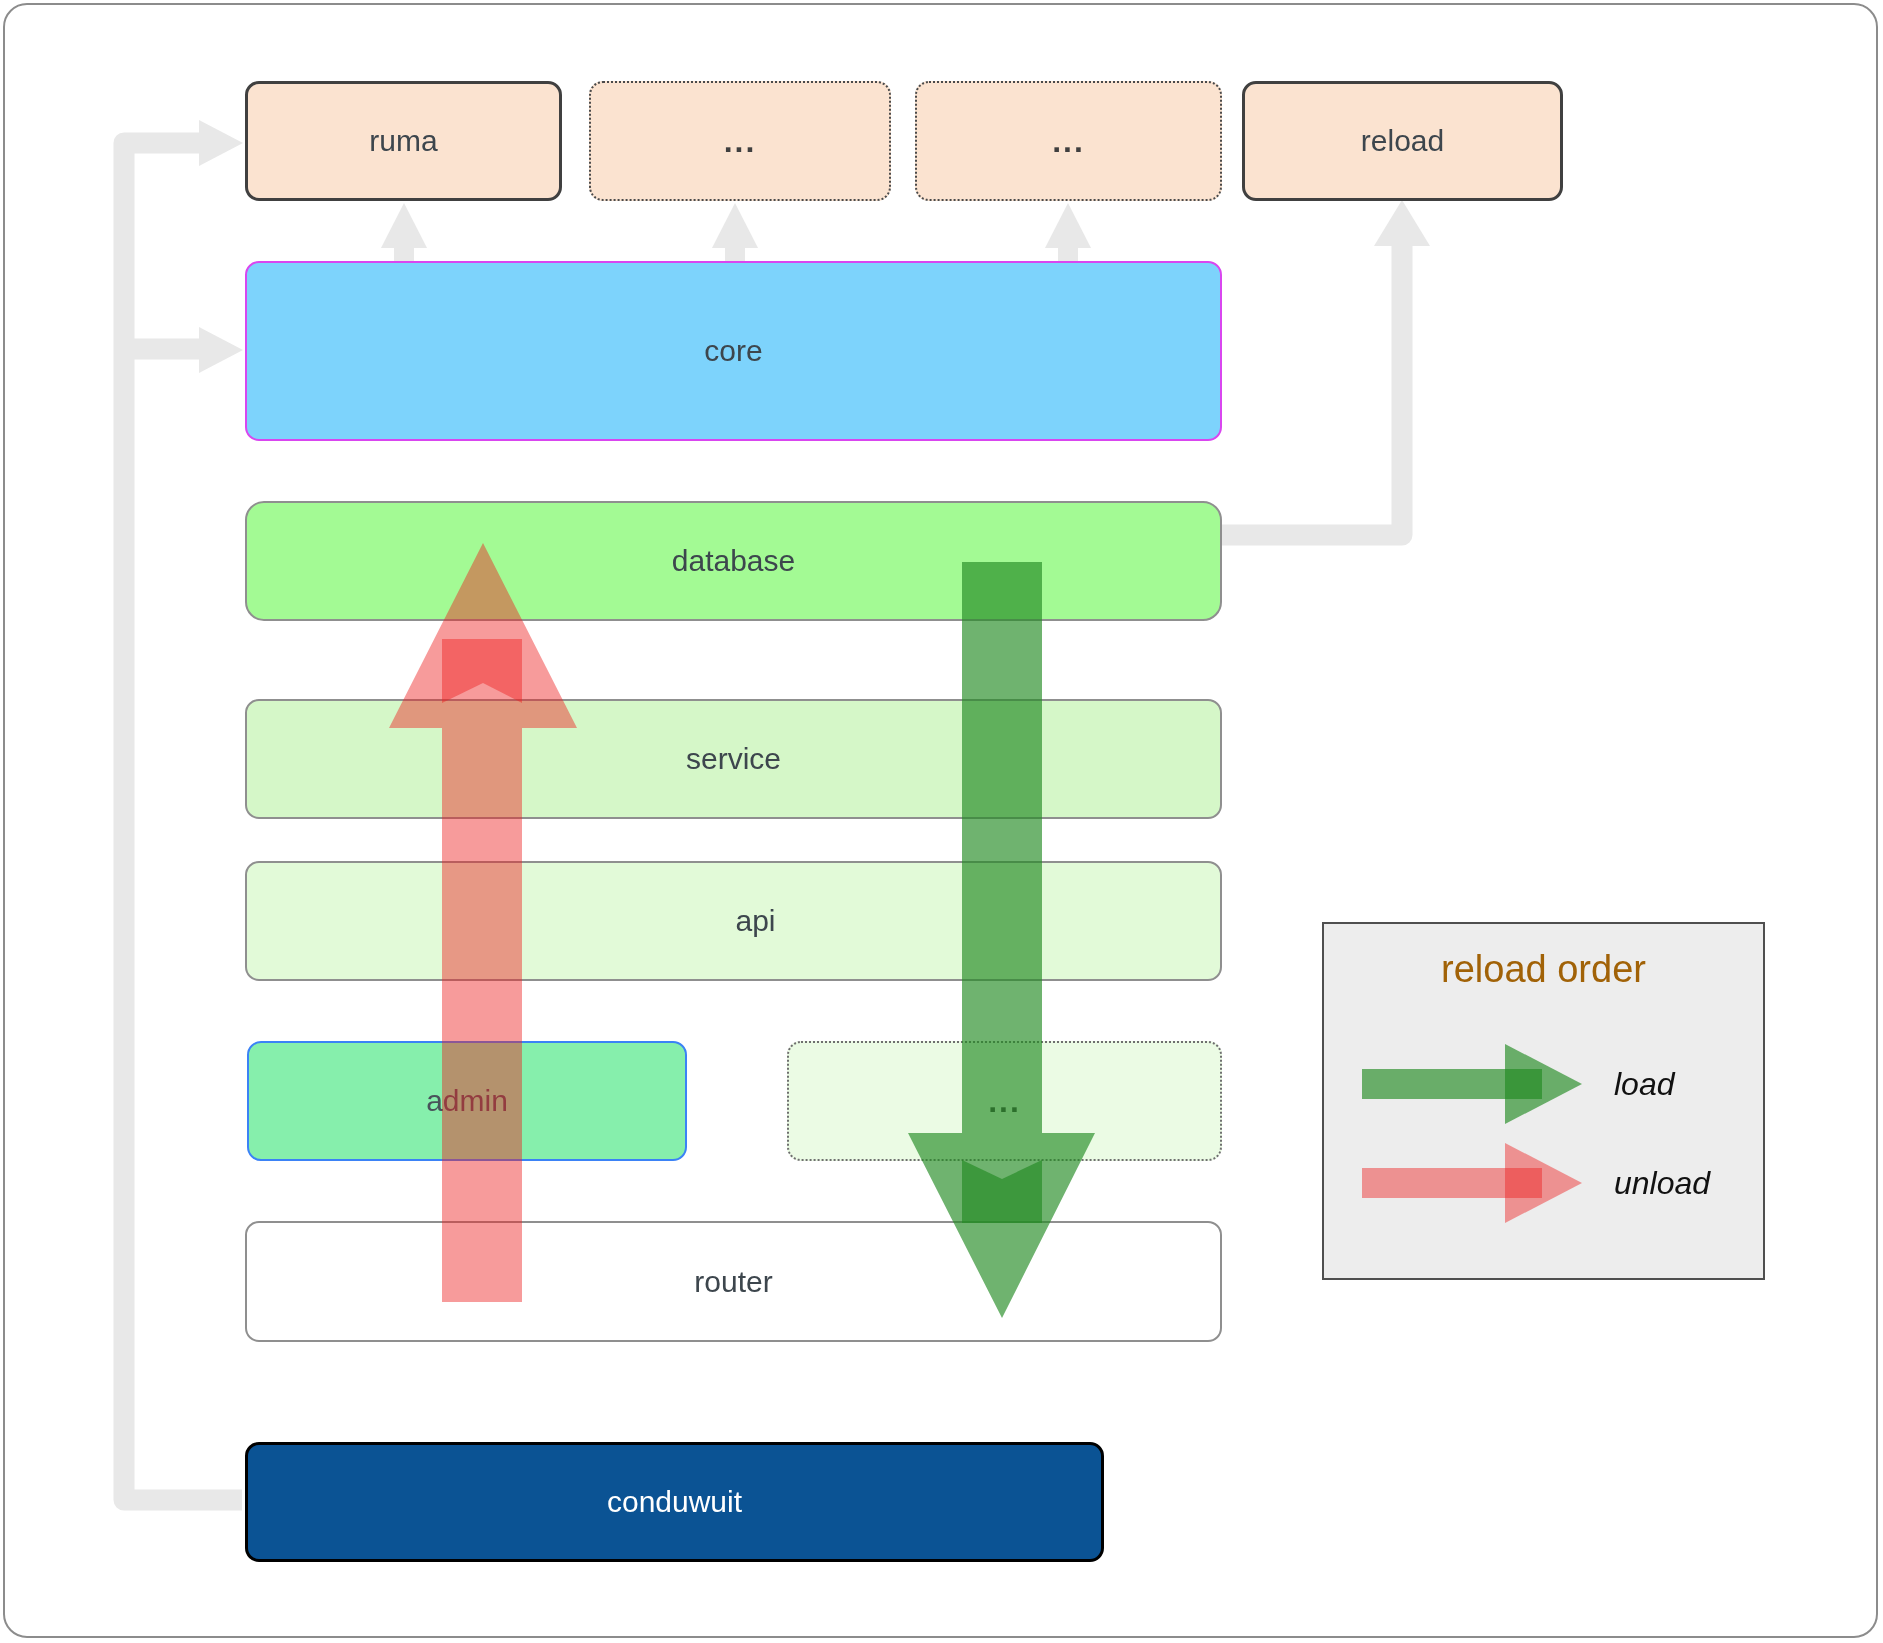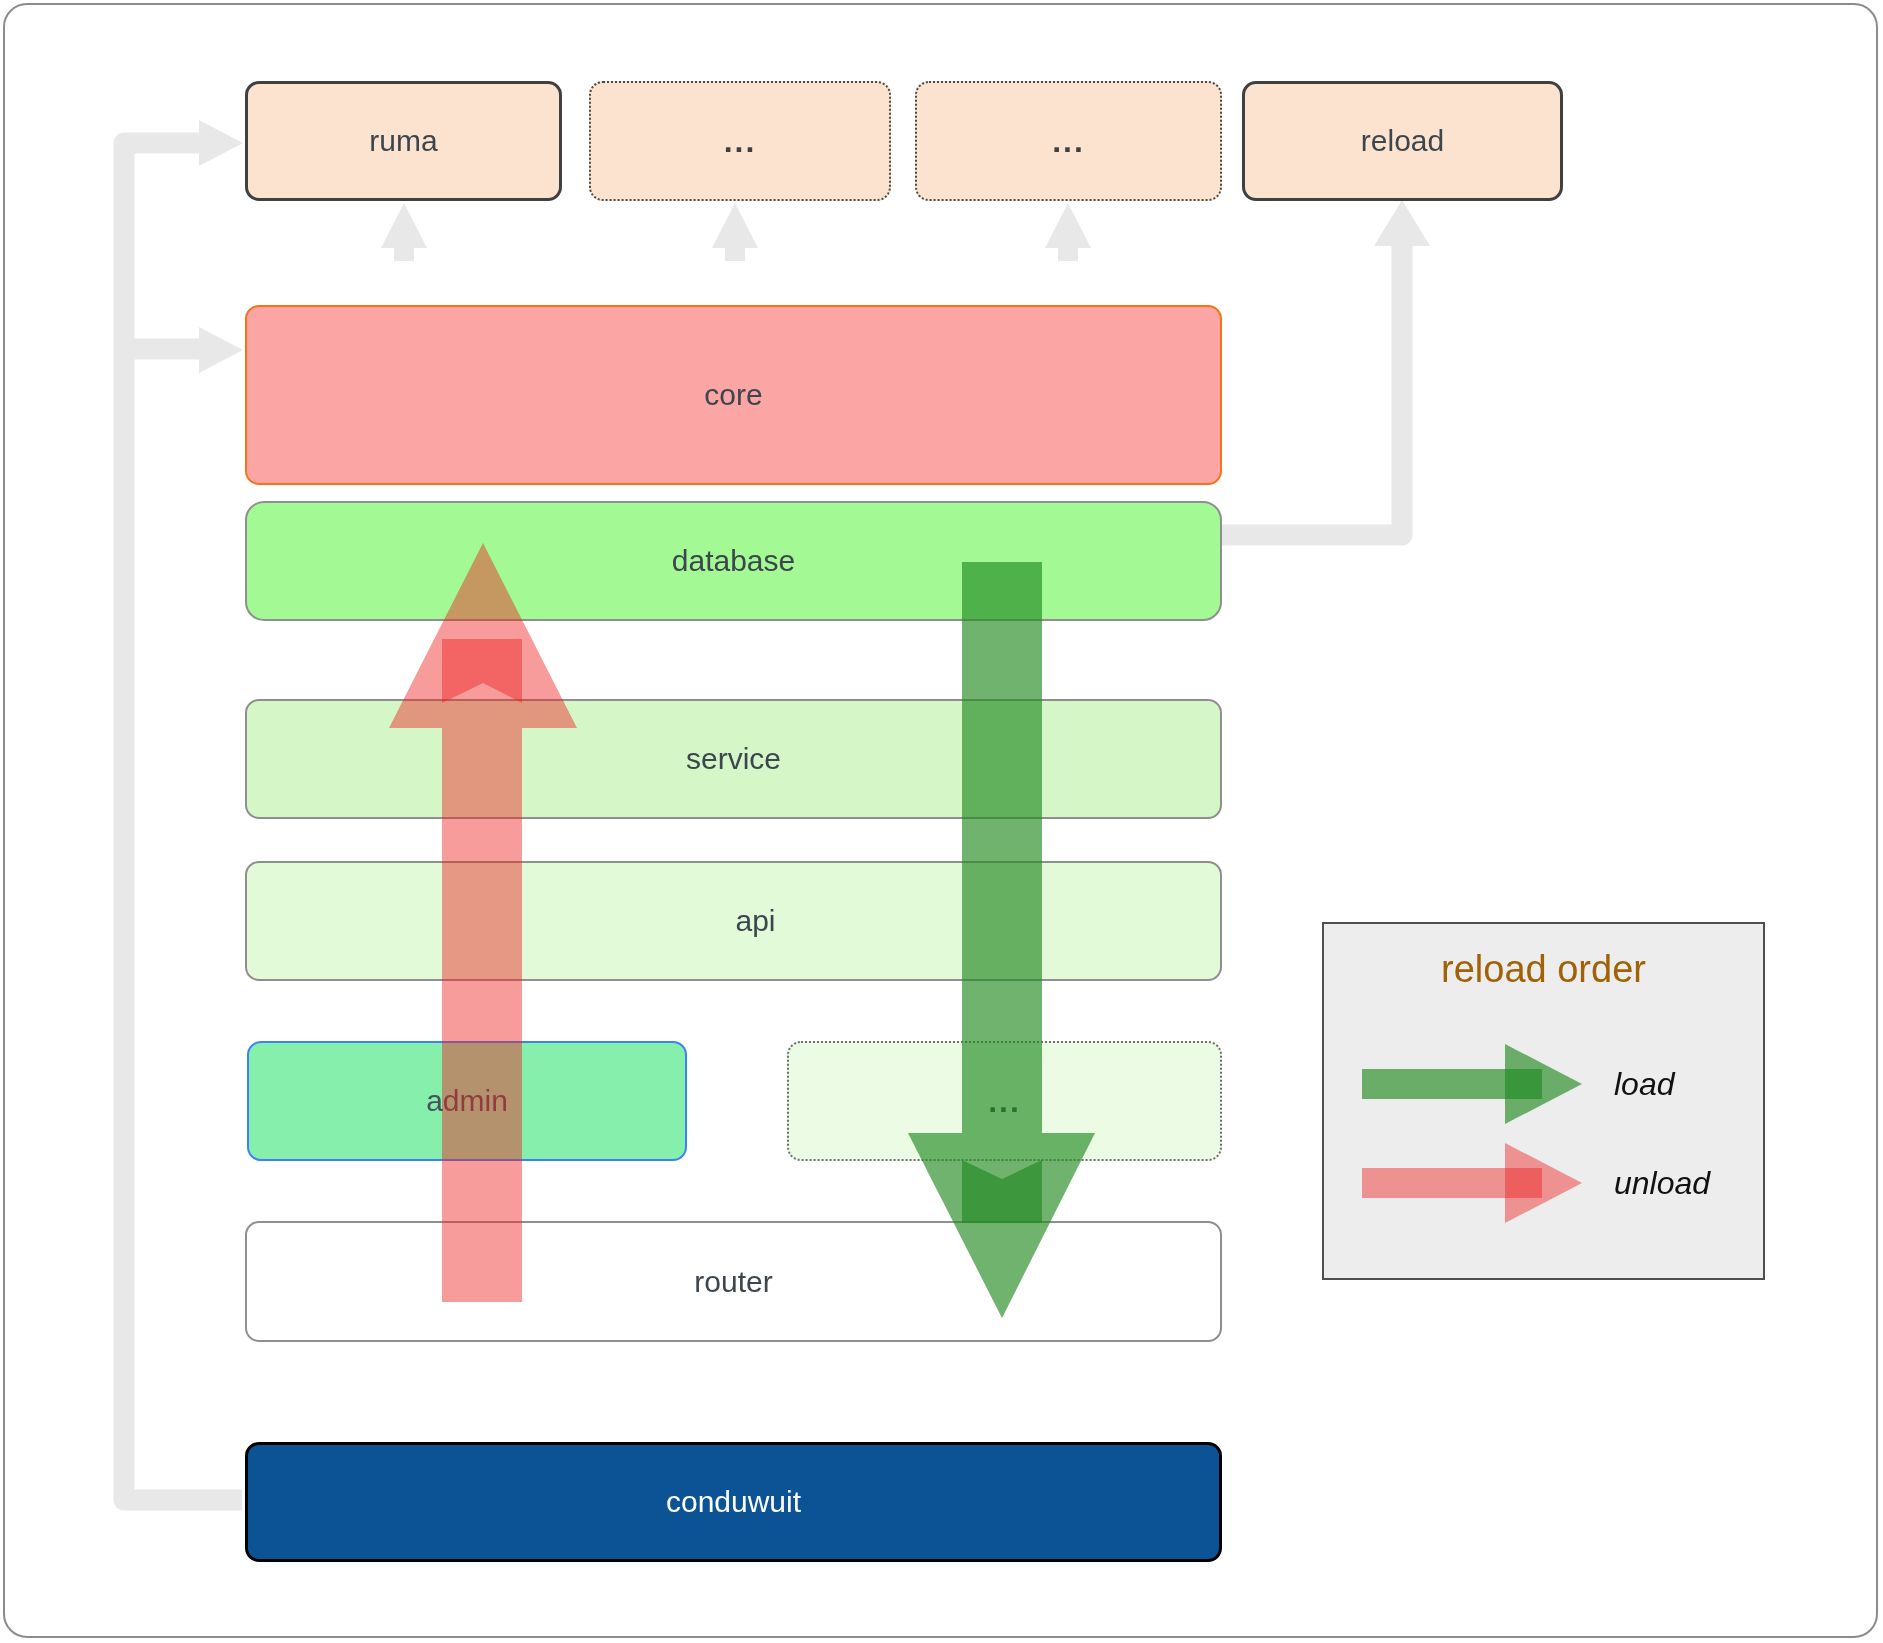--- a/index.html
+++ b/index.html
@@ -18,21 +18,21 @@
 
   .box {
     position:absolute; box-sizing:border-box; z-index:2;
     display:flex; align-items:center; justify-content:center;
     border-radius:14px; font-size:30px; color:#3d464d;
   }
   .ext        { background:#FBE3D0; border:3px solid #404040; }
   .ext-dotted { background:#FBE3D0; border:2px dotted #4a4a4a; }
   .dots       { font-size:32px; font-weight:700; color:#3f3f3f; letter-spacing:2px; }
 
-  .core       { background:#fca5a5; border:2px solid #f97316;margin-top:44px; }
+  .core       { background:#7dd3fc; border:2px solid #d946ef; }
   .database   { background:#A3FA94; border:2px solid #8f8f8f; }
   .service    { background:#D5F7C8; border:2px solid #8f8f8f; }
   .api        { background:#E2FAD8; border:2px solid #8f8f8f;padding-left:44px; }
   .adminbox   { background:#86efac; border:2px solid #3b82f6; color:#49525a; }
   .adminbox-dotted { background:#EBFBE4; border:2px dotted #6f6f6f; }
   .router     { background:#FFFFFF; border:2px solid #8f8f8f; }
   .conduwuit  { background:#0B5394; border:3px solid #000000; color:#ffffff; }
 
   .legend {
     position:absolute; box-sizing:border-box; z-index:2;
@@ -105,21 +105,21 @@
   <div class="box adminbox" style="left:247px; top:1041px; width:440px; height:120px;">
     <span>admin</span>
   </div>
   <div class="box adminbox-dotted dots" style="left:787px; top:1041px; width:435px; height:120px;">
     <span>...</span>
   </div>
 
   <div class="box router" style="left:245px; top:1221px; width:977px; height:121px;">
     <span>router</span>
   </div>
-  <div class="box conduwuit" style="left:245px; top:1442px; width:977px; height:120px;">
+  <div class="box conduwuit" style="left:245px; top:1442px; width:859px; height:120px;">
     <span>conduwuit</span>
   </div>
 
   <svg class="layer over" width="1883" height="1643" viewBox="0 0 1883 1643">
 
     <polygon points="442,1302 442,728 389,728 483,543 577,728 522,728 522,1302" fill-opacity="0.45" fill="#EE2222"></polygon>
     <polygon points="442,639 522,639 522,703 483,683 442,703" fill-opacity="0.45" fill="#EE2222"></polygon>
 
     <polygon points="962,562 1042,562 1042,1133 1095,1133 1002,1318 908,1133 962,1133" fill-opacity="0.65" fill="#228B22"></polygon>
     <polygon points="962,1223 962,1160 1002,1179 1042,1160 1042,1223" fill-opacity="0.65" fill="#228B22"></polygon>

